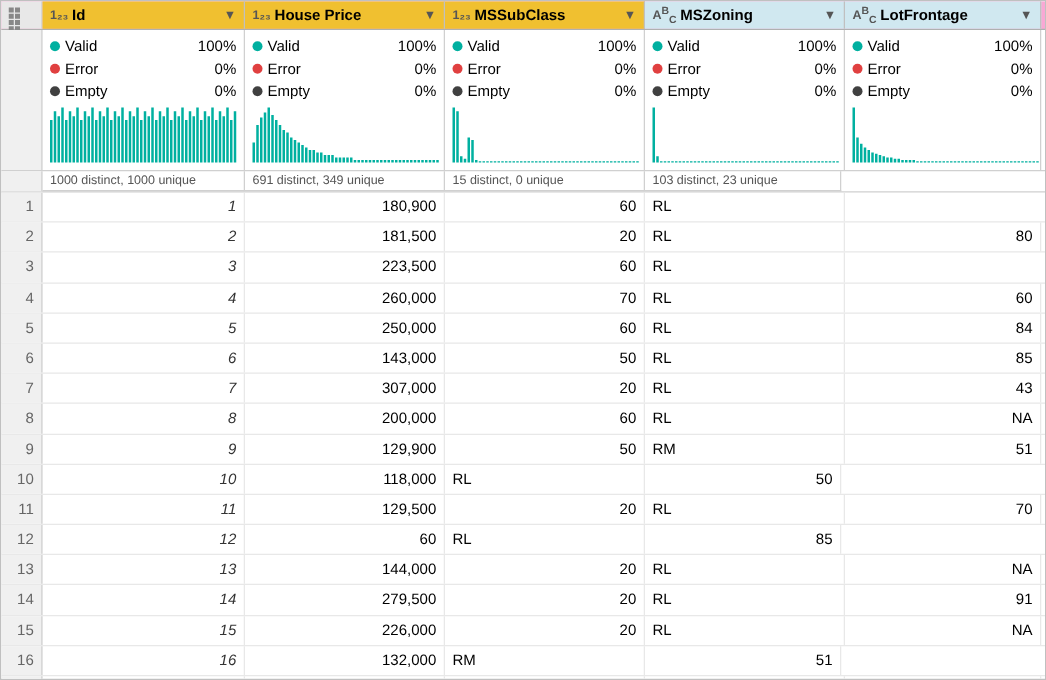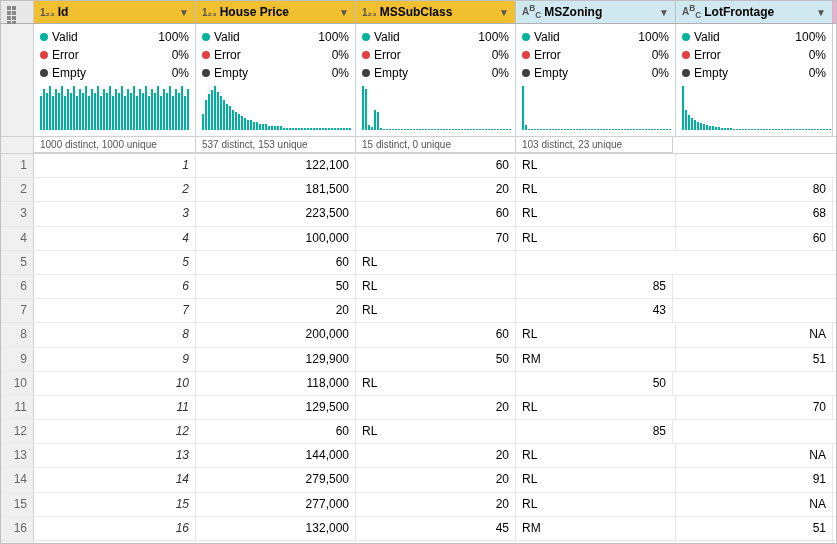--- a/index.html
+++ b/index.html
@@ -446,73 +446,76 @@
           <div class="bar" style="height: 1px; width: 2px; flex-shrink: 0;"></div>
           <div class="bar" style="height: 1px; width: 2px; flex-shrink: 0;"></div>
           <div class="bar" style="height: 1px; width: 2px; flex-shrink: 0;"></div>
         </div>
     </div>
   </div>
 
   <div style="display:flex;border-bottom:1px solid #d0d0d0;">
     <div class="row-num-col" style="border-right:1px solid #d0d0d0;background:#f0f0f0;"></div>
     <div class="distinct-row id-col">1000 distinct, 1000 unique</div>
-    <div class="distinct-row price-col">537 distinct, 153 unique</div>
+    <div class="distinct-row price-col">691 distinct, 349 unique</div>
     <div class="distinct-row subclass-col">15 distinct, 0 unique</div>
     <div class="distinct-row frontage-col">103 distinct, 23 unique</div>
   </div>
 
   <div class="data-rows" id="data-rows-container">
   <div class="data-row">
         <div class="row-num-col row-num-cell data-cell">1</div>
         <div class="id-col data-cell num">1</div>
-        <div class="price-col data-cell right">122,100</div>
+        <div class="price-col data-cell right">180,900</div>
         <div class="subclass-col data-cell right">60</div>
         <div class="zoning-col data-cell">RL</div>
       </div>
       <div class="data-row">
         <div class="row-num-col row-num-cell data-cell">2</div>
         <div class="id-col data-cell num">2</div>
         <div class="price-col data-cell right">181,500</div>
         <div class="subclass-col data-cell right">20</div>
         <div class="zoning-col data-cell">RL</div>
         <div class="frontage-col data-cell right">80</div>
       </div>
       <div class="data-row">
         <div class="row-num-col row-num-cell data-cell">3</div>
         <div class="id-col data-cell num">3</div>
         <div class="price-col data-cell right">223,500</div>
         <div class="subclass-col data-cell right">60</div>
         <div class="zoning-col data-cell">RL</div>
-        <div class="frontage-col data-cell right">68</div>
       </div>
       <div class="data-row">
         <div class="row-num-col row-num-cell data-cell">4</div>
         <div class="id-col data-cell num">4</div>
-        <div class="price-col data-cell right">100,000</div>
+        <div class="price-col data-cell right">260,000</div>
         <div class="subclass-col data-cell right">70</div>
         <div class="zoning-col data-cell">RL</div>
         <div class="frontage-col data-cell right">60</div>
       </div>
       <div class="data-row">
         <div class="row-num-col row-num-cell data-cell">5</div>
         <div class="id-col data-cell num">5</div>
+        <div class="price-col data-cell right">250,000</div>
         <div class="subclass-col data-cell right">60</div>
         <div class="zoning-col data-cell">RL</div>
+        <div class="frontage-col data-cell right">84</div>
       </div>
       <div class="data-row">
         <div class="row-num-col row-num-cell data-cell">6</div>
         <div class="id-col data-cell num">6</div>
+        <div class="price-col data-cell right">143,000</div>
         <div class="subclass-col data-cell right">50</div>
         <div class="zoning-col data-cell">RL</div>
         <div class="frontage-col data-cell right">85</div>
       </div>
       <div class="data-row">
         <div class="row-num-col row-num-cell data-cell">7</div>
         <div class="id-col data-cell num">7</div>
+        <div class="price-col data-cell right">307,000</div>
         <div class="subclass-col data-cell right">20</div>
         <div class="zoning-col data-cell">RL</div>
         <div class="frontage-col data-cell right">43</div>
       </div>
       <div class="data-row">
         <div class="row-num-col row-num-cell data-cell">8</div>
         <div class="id-col data-cell num">8</div>
         <div class="price-col data-cell right">200,000</div>
         <div class="subclass-col data-cell right">60</div>
         <div class="zoning-col data-cell">RL</div>
@@ -560,30 +563,29 @@
         <div class="row-num-col row-num-cell data-cell">14</div>
         <div class="id-col data-cell num">14</div>
         <div class="price-col data-cell right">279,500</div>
         <div class="subclass-col data-cell right">20</div>
         <div class="zoning-col data-cell">RL</div>
         <div class="frontage-col data-cell right">91</div>
       </div>
       <div class="data-row">
         <div class="row-num-col row-num-cell data-cell">15</div>
         <div class="id-col data-cell num">15</div>
-        <div class="price-col data-cell right">277,000</div>
+        <div class="price-col data-cell right">226,000</div>
         <div class="subclass-col data-cell right">20</div>
         <div class="zoning-col data-cell">RL</div>
         <div class="frontage-col data-cell right">NA</div>
       </div>
       <div class="data-row">
         <div class="row-num-col row-num-cell data-cell">16</div>
         <div class="id-col data-cell num">16</div>
         <div class="price-col data-cell right">132,000</div>
-        <div class="subclass-col data-cell right">45</div>
         <div class="zoning-col data-cell">RM</div>
         <div class="frontage-col data-cell right">51</div>
       </div>
       <div class="data-row">
         <div class="row-num-col row-num-cell data-cell">17</div>
         <div class="id-col data-cell num">17</div>
         <div class="price-col data-cell right">149,000</div>
         <div class="subclass-col data-cell right">20</div>
         <div class="zoning-col data-cell">RL</div>
         <div class="frontage-col data-cell right">NA</div>

